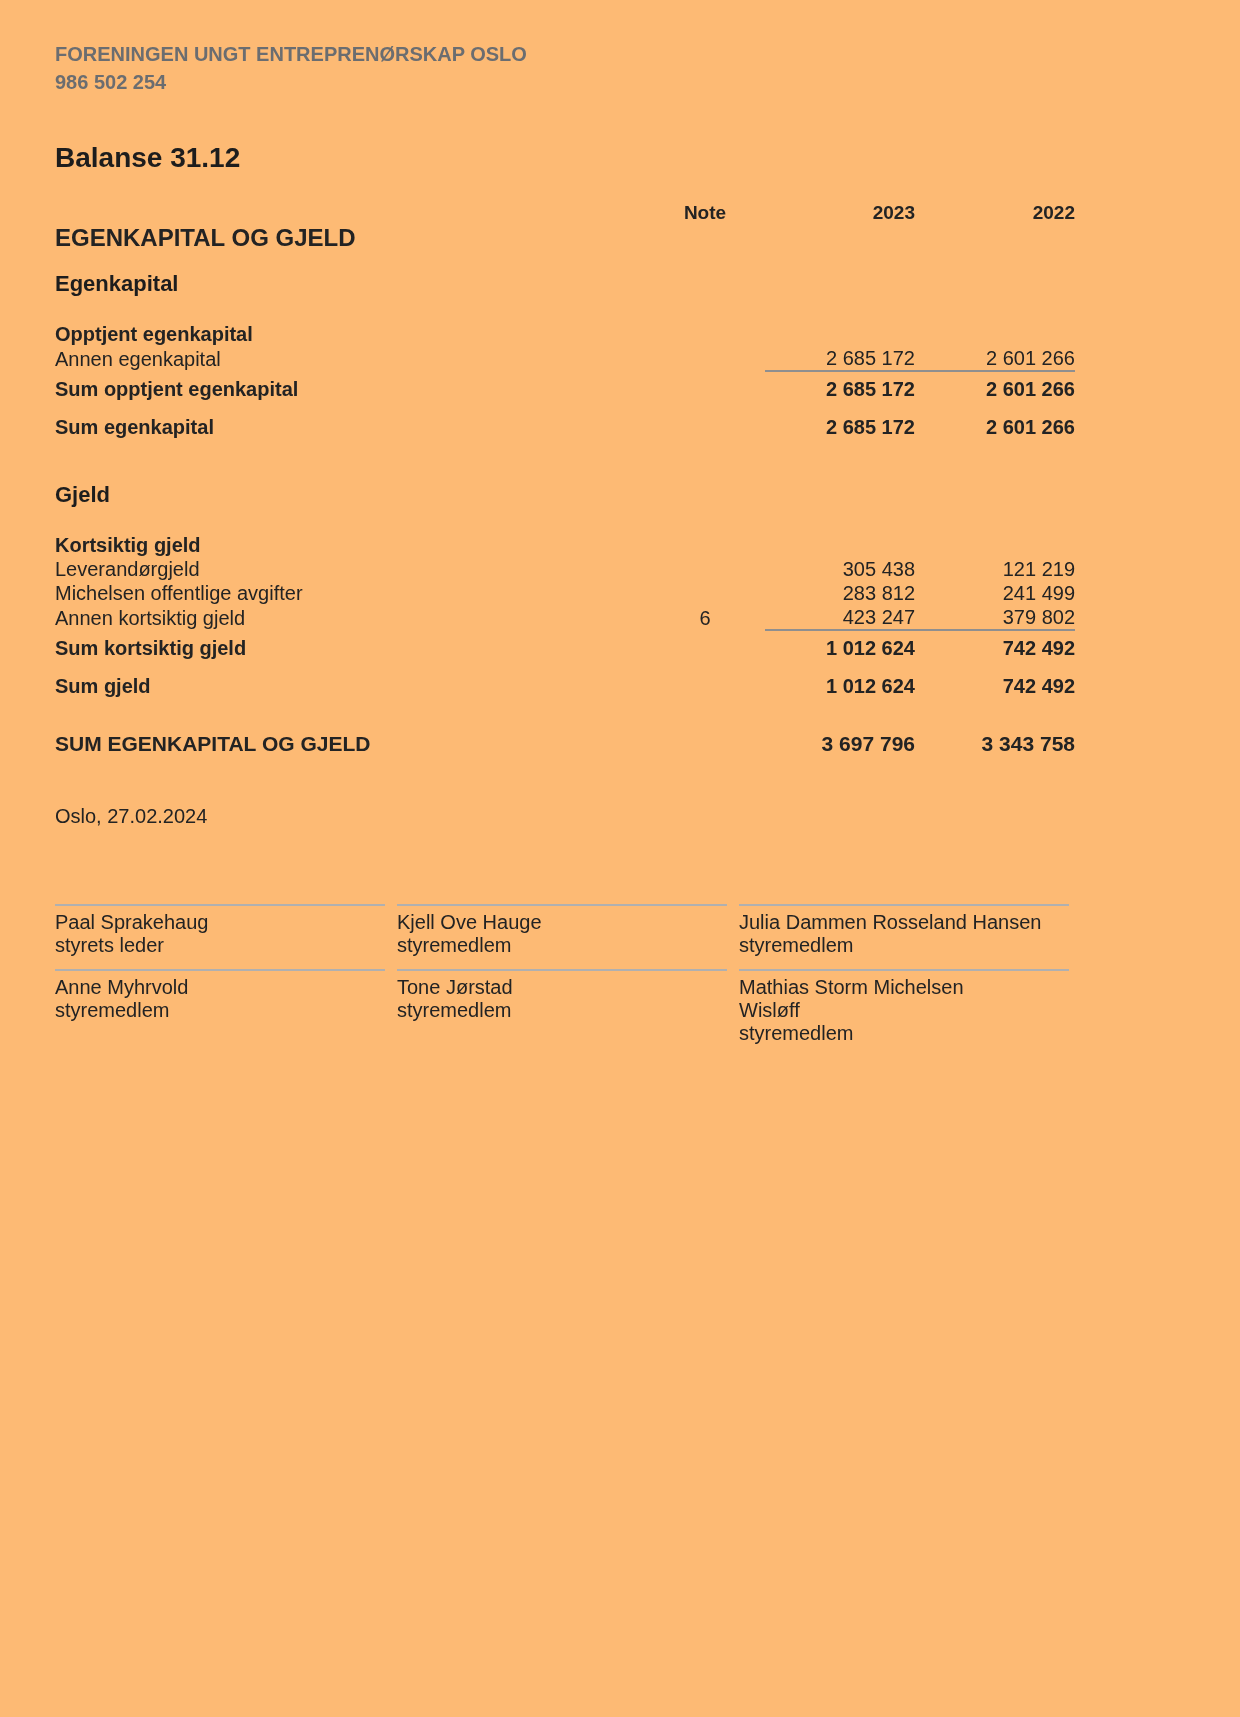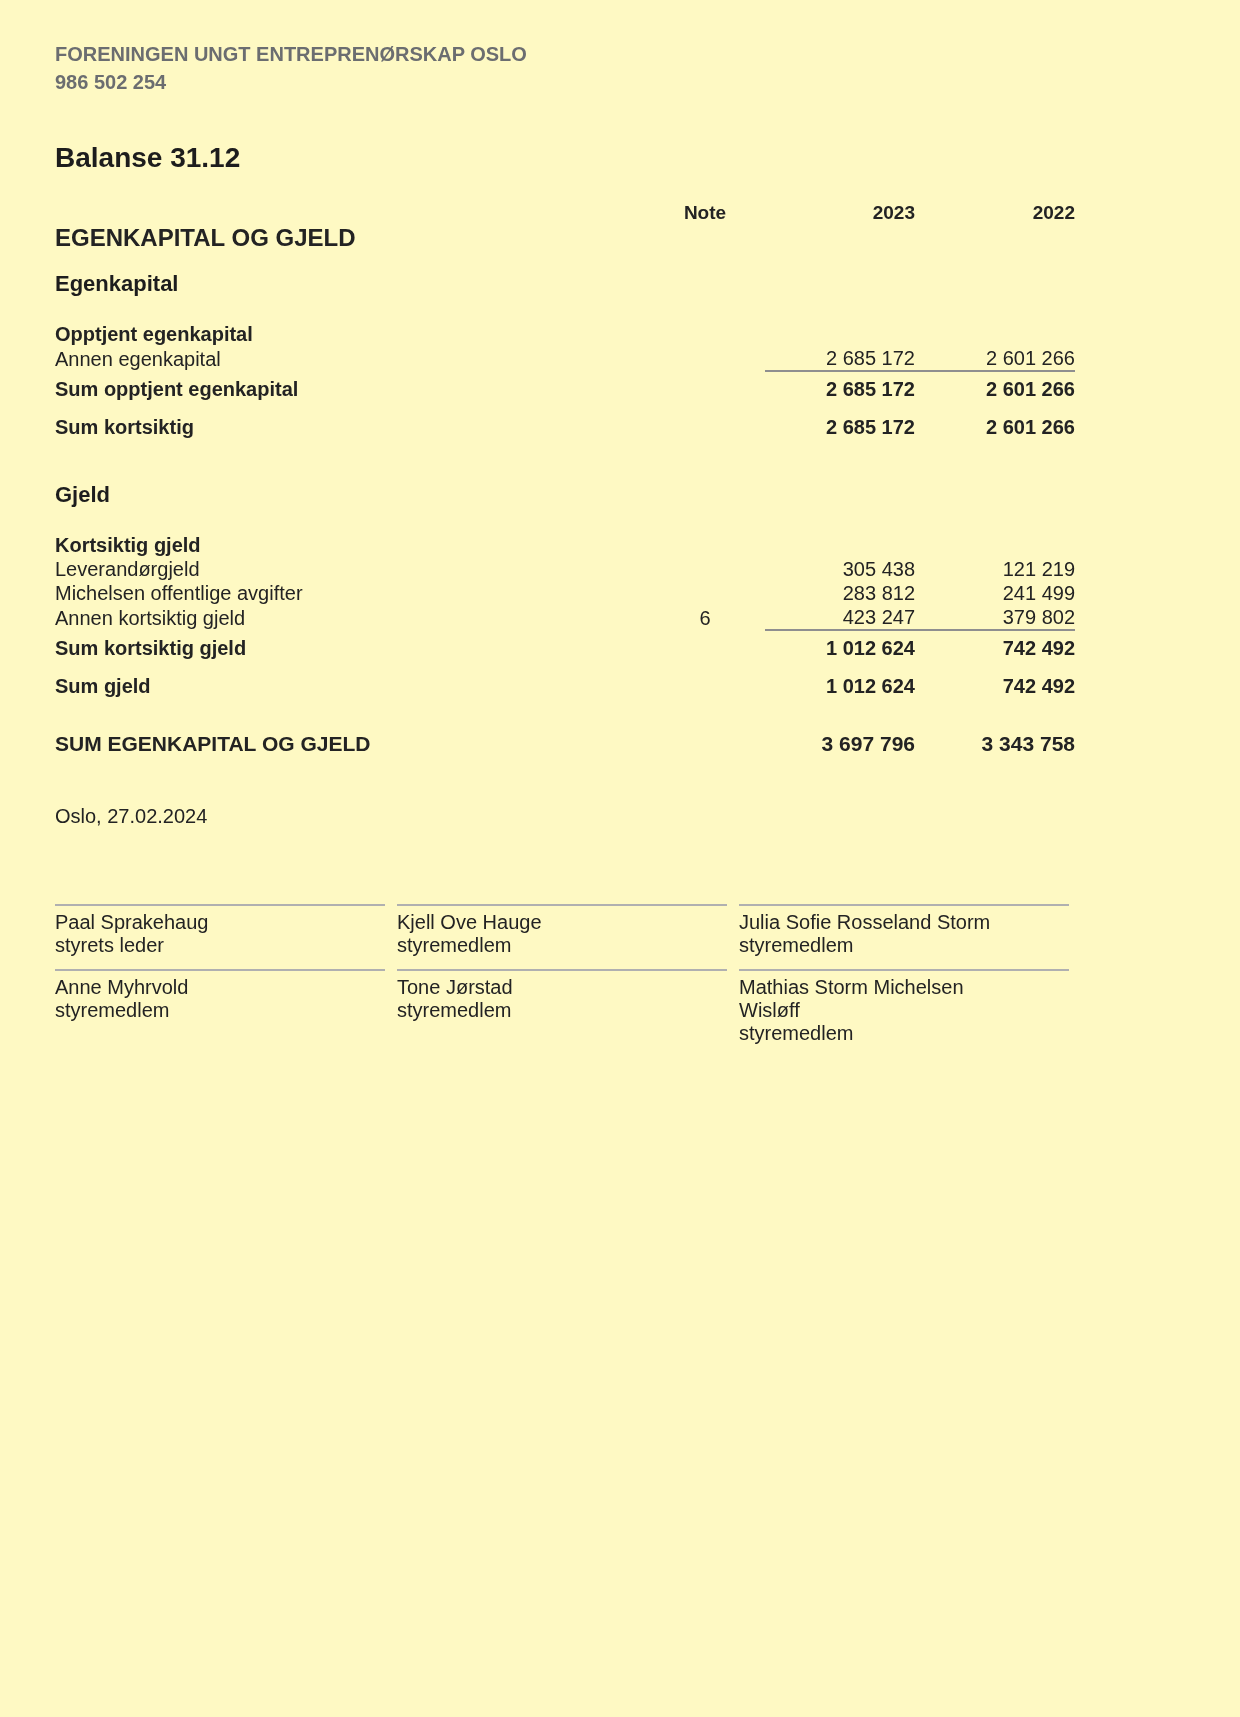--- a/index.html
+++ b/index.html
@@ -1,21 +1,21 @@
 <!DOCTYPE html>
 <html><head>
 <meta charset="utf-8">
 <style>
   * { margin: 0; padding: 0; box-sizing: border-box; }
   html, body { background: #ffffff; }
   .page {
     position: relative;
     width: 1240px;
     height: 1717px;
-    background: #fef9c3;
+    background: #fdba74;
     font-family: "Liberation Sans", sans-serif;
     color: #232323;
     overflow: hidden;
   }
   .content { padding: 40px 0 0 55px; width: 1075px; }
 
   .company { color: #6b6d70; font-weight: bold; font-size: 20px; line-height: 28px; }
   .company .org { display: block; }
 
   .title { margin-top: 46px; font-size: 28px; line-height: 32px; font-weight: bold; color: #1d1d1d; }
@@ -130,21 +130,21 @@
         <td class="note-cell"></td>
         <td class="num ruled">2 685 172</td>
         <td class="num ruled">2 601 266</td>
       </tr>
 
       <tr class="gap-14">
             <td colspan="4"></td>
           </tr>
 
       <tr class="bold-row">
-        <td>Sum kortsiktig</td>
+        <td>Sum egenkapital</td>
         <td class="note-cell"></td>
         <td class="num">2 685 172</td>
         <td class="num">2 601 266</td>
       </tr>
 
       <tr class="gap-40">
             <td colspan="4"></td>
           </tr>
 
       <tr class="block-head">
@@ -219,21 +219,21 @@
     <div class="signatures">
       <div class="sig-cell">
         <div class="sig-name">Paal Sprakehaug</div>
         <div class="sig-role">styrets leder</div>
       </div>
       <div class="sig-cell">
         <div class="sig-name">Kjell Ove Hauge</div>
         <div class="sig-role">styremedlem</div>
       </div>
       <div class="sig-cell">
-        <div class="sig-name">Julia Sofie Rosseland Storm</div>
+        <div class="sig-name">Julia Dammen Rosseland Hansen</div>
         <div class="sig-role">styremedlem</div>
       </div>
       <div class="sig-cell">
         <div class="sig-name">Anne Myhrvold</div>
         <div class="sig-role">styremedlem</div>
       </div>
       <div class="sig-cell">
         <div class="sig-name">Tone Jørstad</div>
         <div class="sig-role">styremedlem</div>
       </div>

